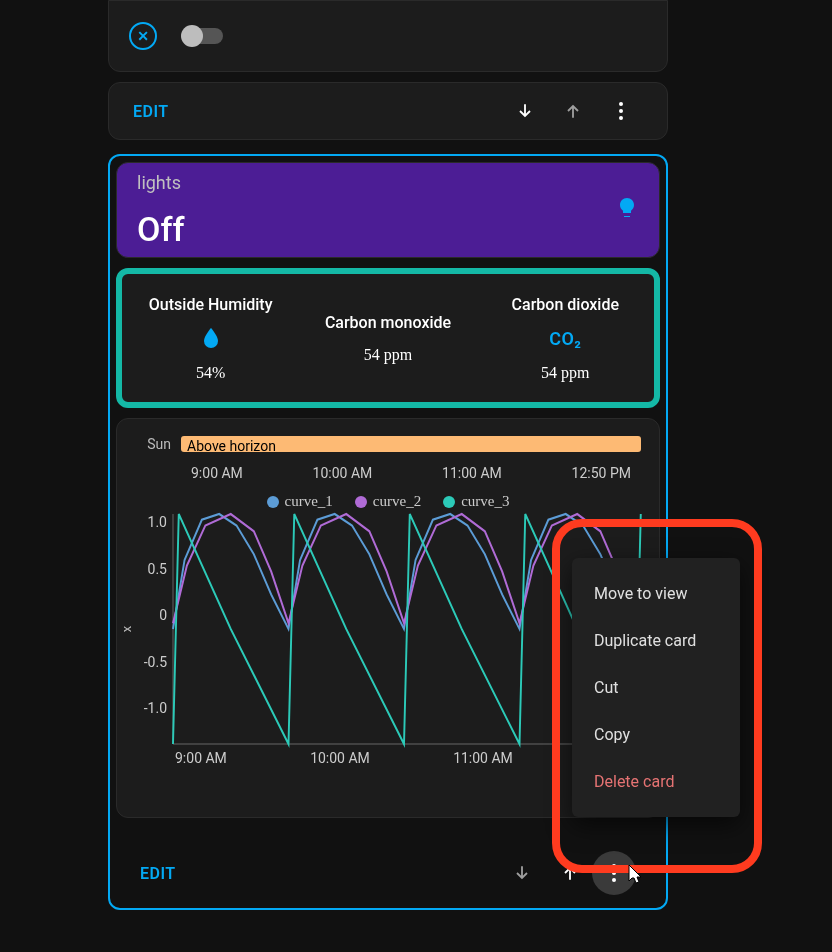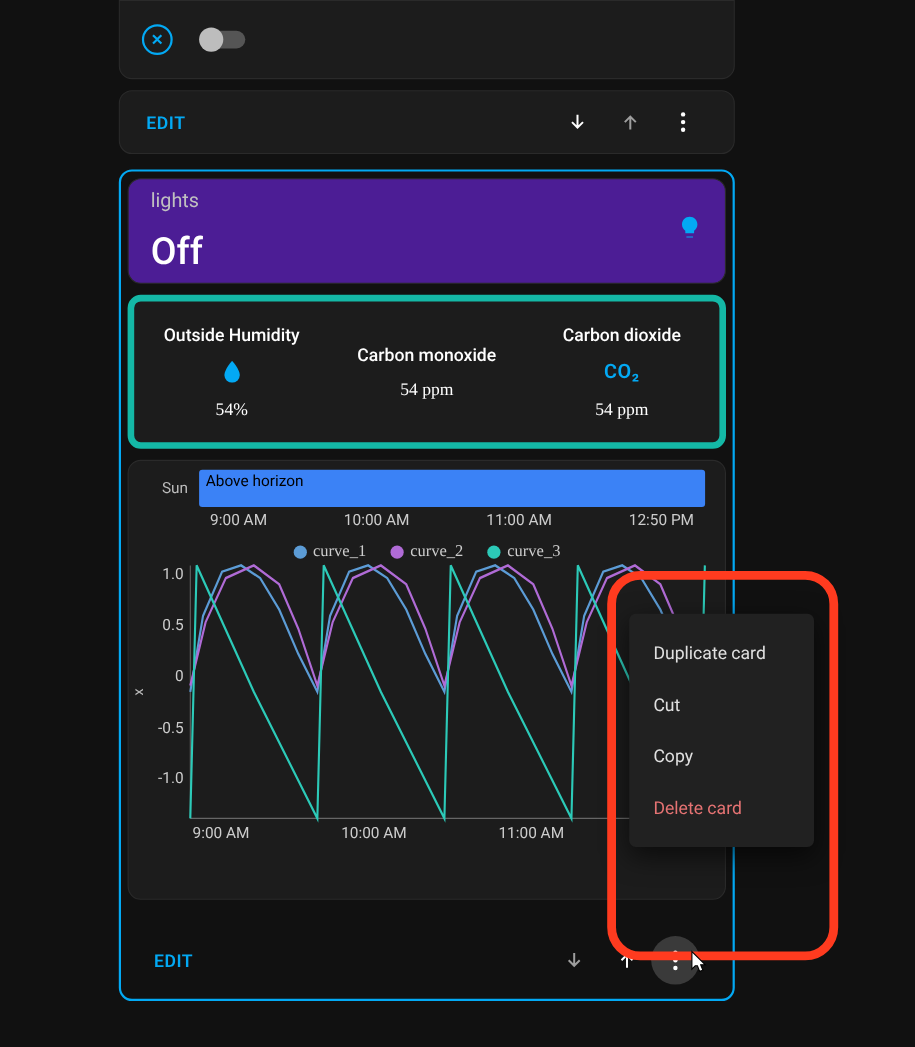--- a/index.html
+++ b/index.html
@@ -80,21 +80,21 @@
   .glance-item .gvalue { font-size: 16px; color: #fff; font-weight: 500; margin-top: 14px; font-family: Liberation Serif, serif;}
 
   
   #history {
     margin: 10px 6px 0 6px; height: 400px; background: #1c1c1c;
     border: 1px solid #2a2a2a; border-radius: 12px; padding: 14px 18px 8px 18px;
     position: relative;
   }
   #sunrow { display: flex; align-items: center; height: 22px; margin-bottom: 4px;}
   #sunrow .sunlabel { width: 46px; text-align: right; padding-right: 10px; color: #bbb; font-size: 14px;}
-  #sunbar { flex: 1; height: 34px; background: #3b82f6; border-radius: 3px;}
+  #sunbar { flex: 1; height: 16px; background: #fdba74; border-radius: 3px;}
   #sunbar .sunbar-text { color: #000; font-size: 14px; padding: 2px 6px; display:inline-block;}
 
   .timeaxis {
     display: flex; margin-left: 56px; margin-right: 10px; justify-content: space-between;
     font-size: 14px; color: #ccc; padding: 6px 0;
   }
 
   #legend { display: flex; justify-content: center; gap: 22px; margin: 6px 0 4px 0; font-family: Liberation Serif, serif; }
   .leg { display:flex; align-items:center; gap:6px; font-size:15px; color:#ccc;}
   .leg .dot { width:12px; height:12px; border-radius:50%; }
@@ -278,20 +278,21 @@
           <span></span>
           <span></span>
           <span></span>
         </div>
     </div>
   </div>
 
 </div>
 
 <div id="menu">
+  <div class="mitem">Move to view</div>
   <div class="mitem">Duplicate card</div>
   <div class="mitem">Cut</div>
   <div class="mitem">Copy</div>
   <div class="mitem danger">Delete card</div>
 </div>
 
 <div id="highlight"></div>
 
 <div id="cursor">
   <svg width="22" height="26" viewBox="0 0 22 26">

